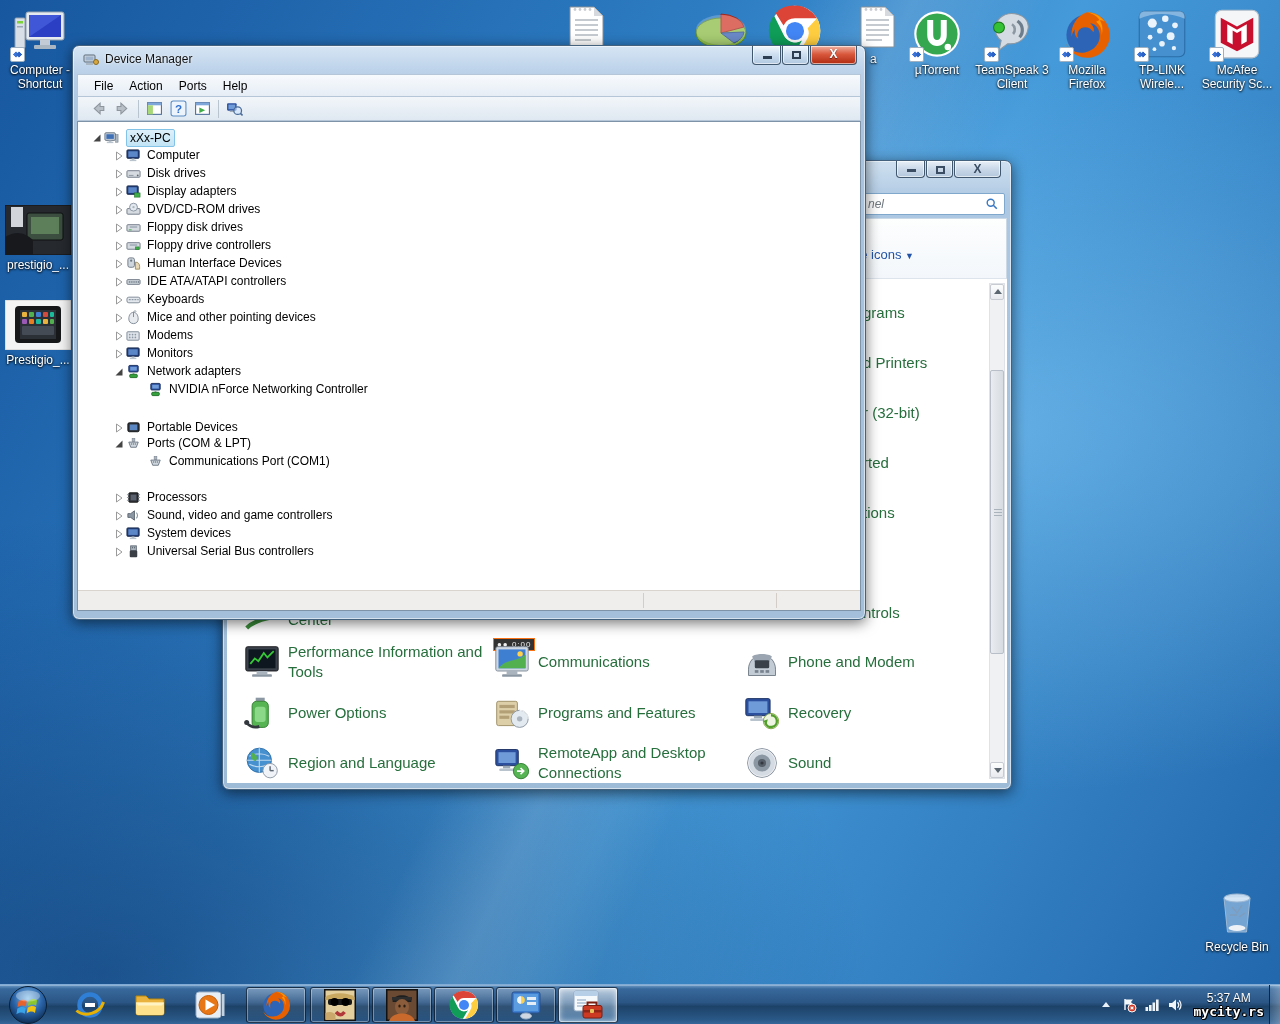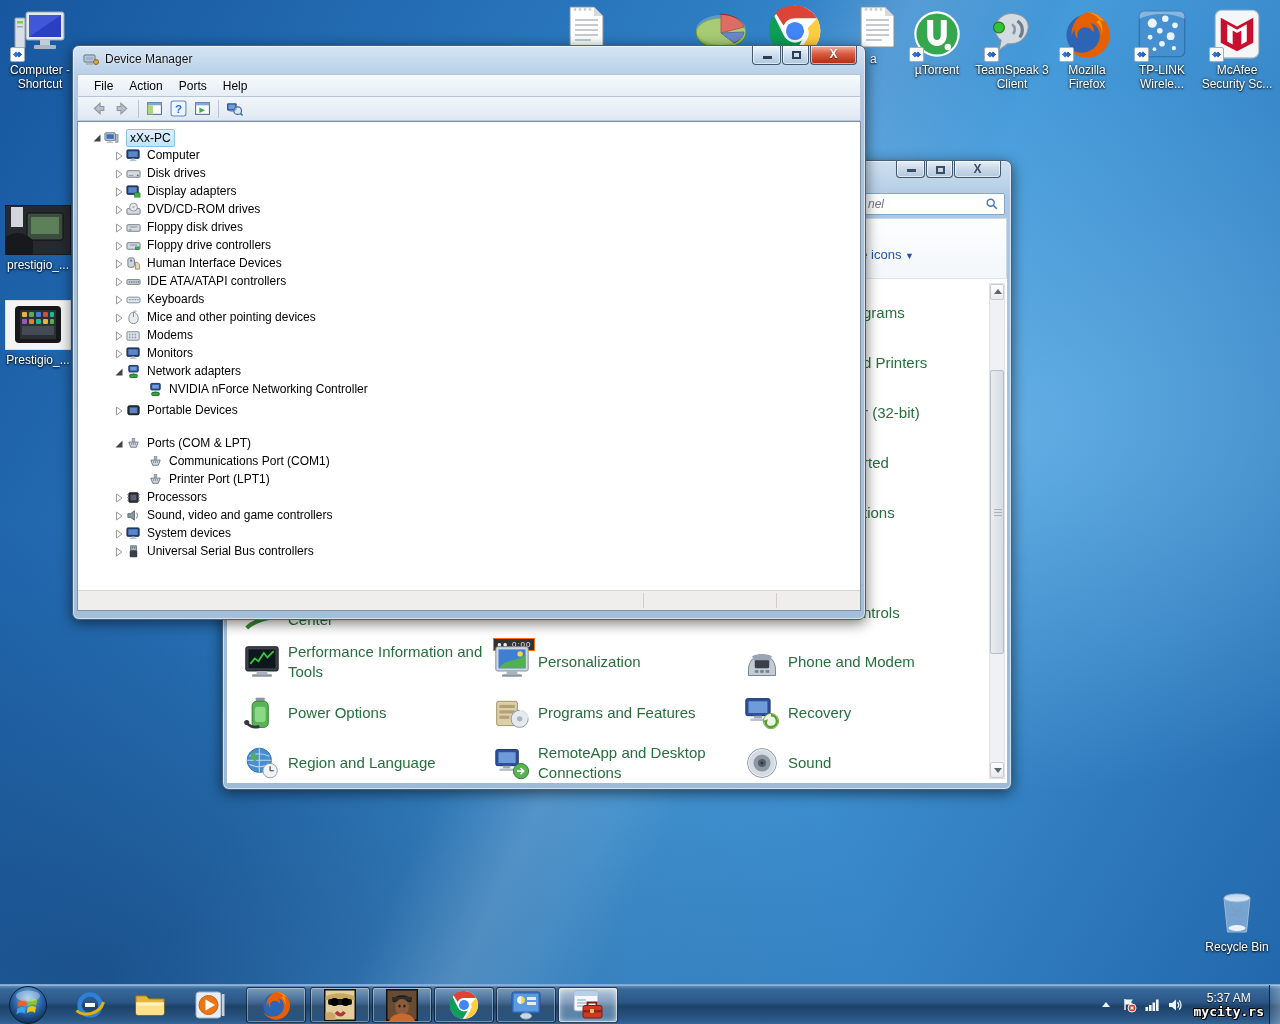--- a/index.html
+++ b/index.html
@@ -354,21 +354,21 @@
           </div>
           <div class="cp-item" style="left: 267px; top: 354px; width: 240px; height: 58px;">
             <span class="ic"><svg viewBox="0 0 40 40">
                 <rect x="2" y="3" width="36" height="27" rx="2" fill="#cfd8e2" stroke="#7d8894"></rect>
                 <rect x="5" y="6" width="30" height="21" fill="#3f7fd2"></rect>
                 <path d="M5 27c9-11 17-6 30-15v15z" fill="#52b04f"></path>
                 <circle cx="29" cy="11" r="3" fill="#ffd24a"></circle>
                 <rect x="14" y="30" width="12" height="3.5" fill="#aab4bf"></rect>
                 <rect x="9" y="33.5" width="22" height="3" rx="1" fill="#8b97a3"></rect>
               </svg></span>
-            <span class="tx">Personalization</span>
+            <span class="tx">Communications</span>
           </div>
           <div class="cp-item" style="left: 517px; top: 354px; width: 240px; height: 58px;">
             <span class="ic"><svg viewBox="0 0 40 40">
                 <path d="M5 28c0-9 7-16 15-16s15 7 15 16v7H5z" fill="#c3ccd5" stroke="#6d7884"></path>
                 <path d="M9 14c3-4 19-4 22 0l-3 6H12z" fill="#9aa5b1"></path>
                 <rect x="12" y="18" width="16" height="9" rx="1.5" fill="#3a4149"></rect>
                 <g fill="#77828e">
                   <rect x="12" y="29" width="4" height="3"></rect>
                   <rect x="18" y="29" width="4" height="3"></rect>
                   <rect x="24" y="29" width="4" height="3"></rect>
@@ -772,21 +772,21 @@
             <span class="t-ico" style="left: 70px; top: 1px;">
               <svg viewBox="0 0 16 16">
                 <rect x="3" y="1.5" width="10" height="7" rx="1" fill="#2c4f9e" stroke="#1a2f60"></rect>
                 <rect x="4.5" y="3" width="7" height="4" fill="#6f9bd8"></rect>
                 <rect x="7" y="8.5" width="2" height="2.5" fill="#9aa7b4"></rect>
                 <rect x="4" y="11" width="8" height="3.5" rx="1" fill="#35a13d" stroke="#1f6e27"></rect>
               </svg>
             </span>
             <span class="t-lbl" style="left: 88px; top: 0px;">NVIDIA nForce Networking Controller</span>
           </div>
-          <div class="tree-row" style="top: 280px; left: 0px; right: 0px;">
+          <div class="tree-row" style="top: 297px; left: 0px; right: 0px;">
             <span class="twisty" style="left: 36px; top: 4px;">
               <svg viewBox="0 0 10 10">
                 <polygon points="2.5,1 8,5 2.5,9" fill="#fff" stroke="#9a9a9a"></polygon>
               </svg>
             </span>
             <span class="t-ico" style="left: 48px; top: 1px;">
               <svg viewBox="0 0 16 16">
                 <rect x="2" y="3" width="12" height="9.5" rx="1.5" fill="#2f3237" stroke="#101214"></rect>
                 <rect x="4" y="4.8" width="8" height="6" fill="#5b86c4"></rect>
               </svg>
@@ -818,34 +818,20 @@
                 <rect x="6.5" y="2.5" width="3" height="3.5" fill="#aab4bf" stroke="#6d7884" stroke-width=".5"></rect>
                 <path d="M3 6.5h10l-2 5.5H5z" fill="#cfd6dd" stroke="#6d7884"></path>
                 <g fill="#6d7884">
                   <circle cx="6" cy="8.5" r=".7"></circle>
                   <circle cx="8" cy="8.5" r=".7"></circle>
                   <circle cx="10" cy="8.5" r=".7"></circle>
                 </g>
               </svg>
             </span>
             <span class="t-lbl" style="left: 88px; top: 0px;">Communications Port (COM1)</span>
-          </div>
-          <div class="tree-row" style="top: 349px; left: 0px; right: 0px;">
-            <span class="t-ico" style="left: 70px; top: 1px;">
-              <svg viewBox="0 0 16 16">
-                <rect x="6.5" y="2.5" width="3" height="3.5" fill="#aab4bf" stroke="#6d7884" stroke-width=".5"></rect>
-                <path d="M3 6.5h10l-2 5.5H5z" fill="#cfd6dd" stroke="#6d7884"></path>
-                <g fill="#6d7884">
-                  <circle cx="6" cy="8.5" r=".7"></circle>
-                  <circle cx="8" cy="8.5" r=".7"></circle>
-                  <circle cx="10" cy="8.5" r=".7"></circle>
-                </g>
-              </svg>
-            </span>
-            <span class="t-lbl" style="left: 88px; top: 0px;">Printer Port (LPT1)</span>
           </div>
           <div class="tree-row" style="top: 367px; left: 0px; right: 0px;">
             <span class="twisty" style="left: 36px; top: 4px;">
               <svg viewBox="0 0 10 10">
                 <polygon points="2.5,1 8,5 2.5,9" fill="#fff" stroke="#9a9a9a"></polygon>
               </svg>
             </span>
             <span class="t-ico" style="left: 48px; top: 1px;">
               <svg viewBox="0 0 16 16">
                 <rect x="3" y="3" width="10" height="10" rx="1" fill="#30343b" stroke="#111"></rect>

